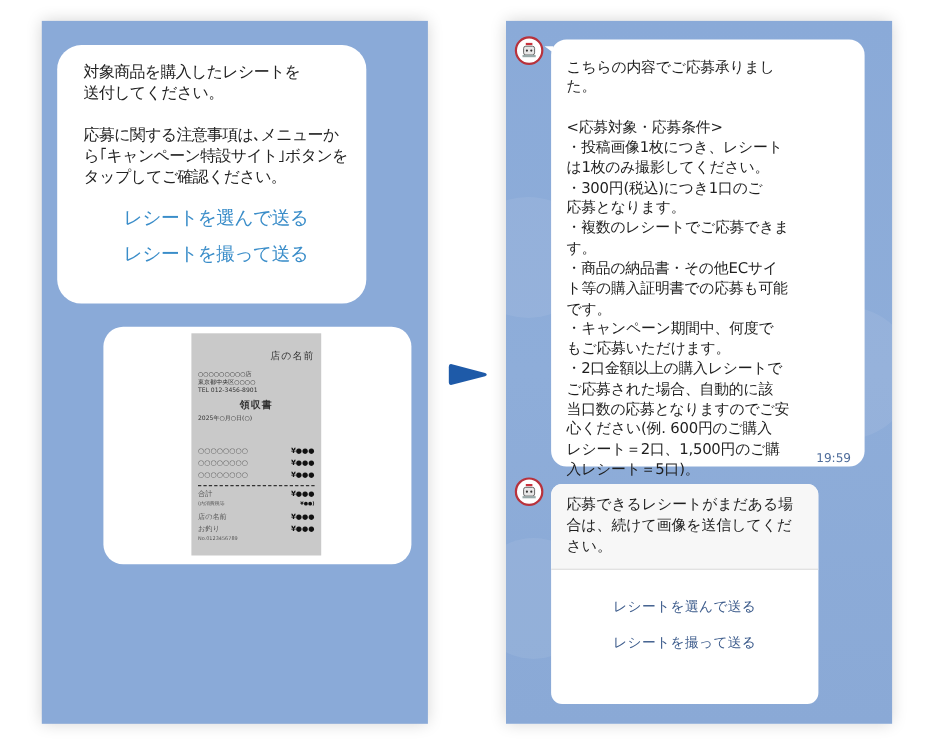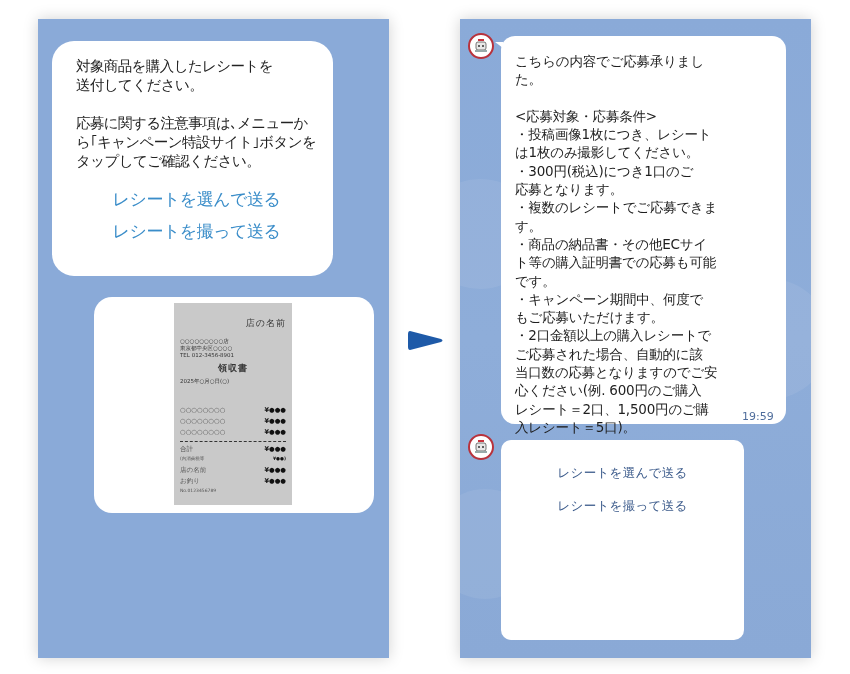--- a/index.html
+++ b/index.html
@@ -158,18 +158,23 @@
     <svg viewBox="0 0 16 16">
       <rect x="5" y="1" width="6" height="2" fill="#c8323c"></rect>
       <rect x="3" y="4" width="10" height="8" rx="2" fill="#e8e8e8" stroke="#555" stroke-width="0.8"></rect>
       <circle cx="6" cy="8" r="1" fill="#333"></circle>
         <circle cx="10" cy="8" r="1" fill="#333"></circle>
       <rect x="2" y="12" width="12" height="2" fill="#9aa"></rect>
     </svg>
   </div>
 
   <div class="flex">
+    <div class="flex-body">
+      <p>応募できるレシートがまだある場
+合は、続けて画像を送信してくだ
+さい。</p>
+    </div>
     <div class="flex-actions">
       <span class="flex-action">レシートを選んで送る</span>
       <span class="flex-action">レシートを撮って送る</span>
     </div>
   </div>
 </div>
 
 </body></html>

